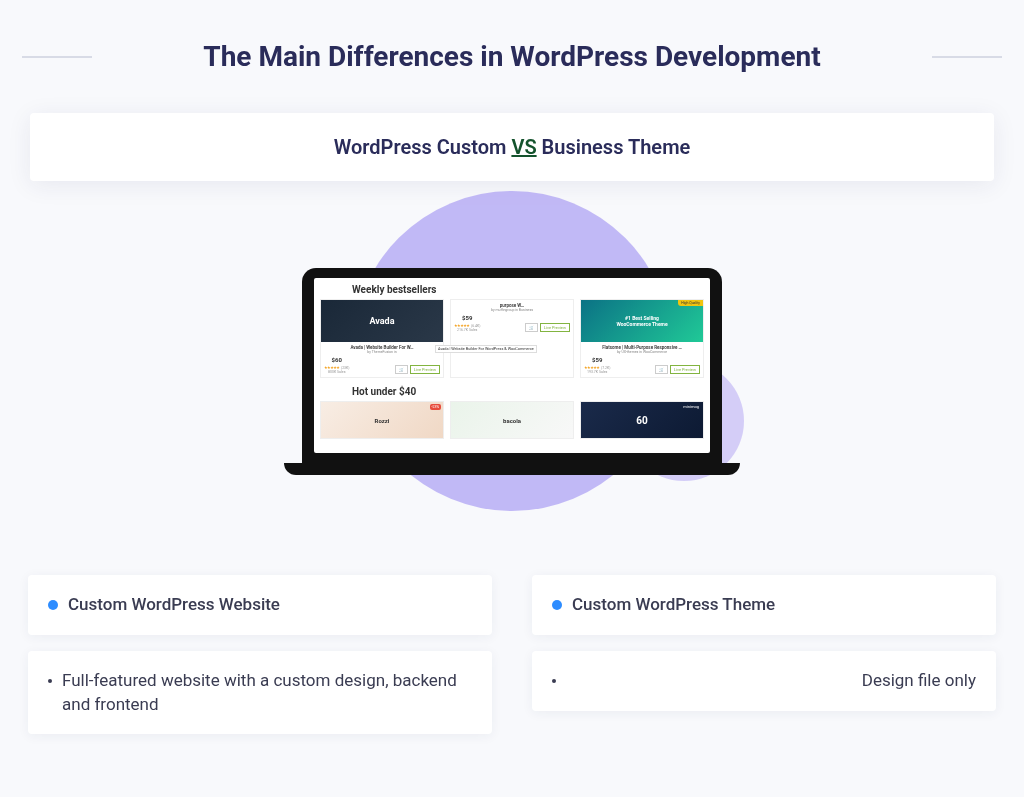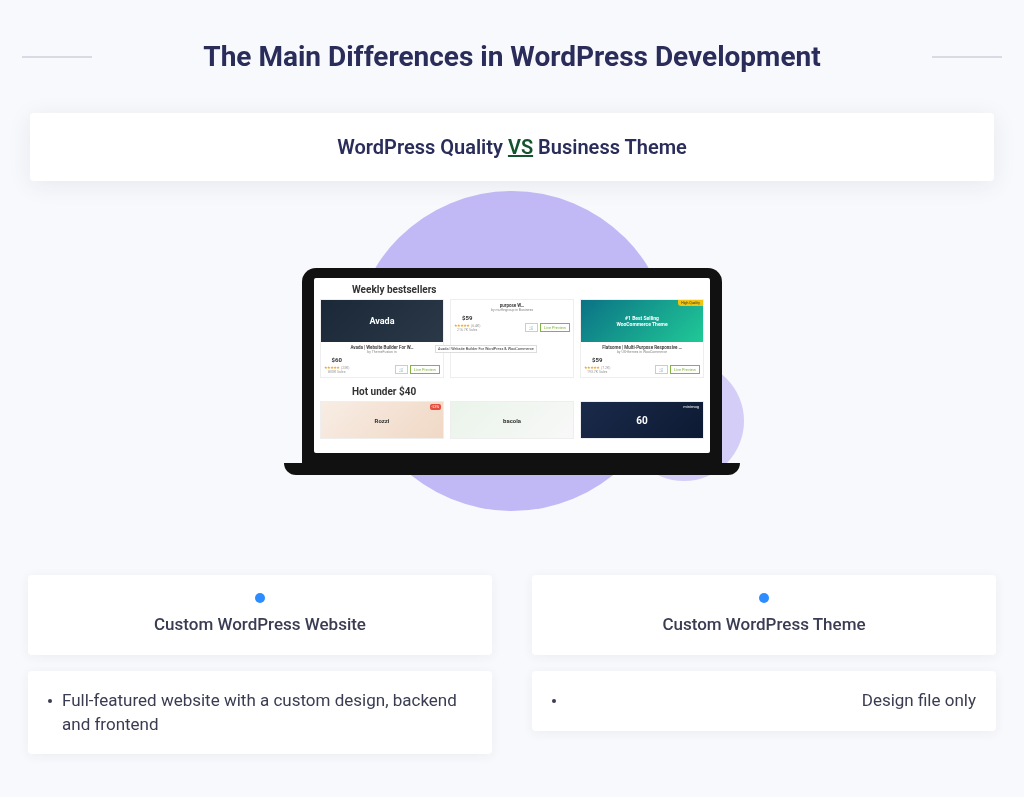--- a/index.html
+++ b/index.html
@@ -129,21 +129,20 @@
   }
   .col { flex: 1; display:flex; flex-direction:column; gap: 16px;}
   .card {
     background: #fff;
     border-radius: 4px;
     box-shadow: 0 2px 12px rgba(40,44,90,0.06);
     padding: 18px 20px;
     font-size: 17px;
     color: #3a3c52;
     line-height: 1.4;
-    flex-direction: column;
   }
   .card.header-card {
     display: flex;
     align-items: center;
     gap: 10px;
     font-weight: 500;
   }
   .dot {
     width: 10px; height: 10px; border-radius: 50%;
     background: #2d8cff;
@@ -155,21 +154,21 @@
 </head>
 <body>
 
 <div class="header-line">
   <div class="hline"></div>
   <h1 class="page-title">The Main Differences in WordPress Development</h1>
   <div class="hline"></div>
 </div>
 
 <div class="subtitle-card">
-  <span>WordPress Quality</span>
+  <span>WordPress Custom</span>
   <span class="vs">VS</span>
   <span>Business Theme</span>
 </div>
 
 <div class="laptop-area">
   <div class="blob"></div>
   <div class="blob2"></div>
   <div class="laptop">
     <div class="laptop-screen">
       <div class="laptop-content">

